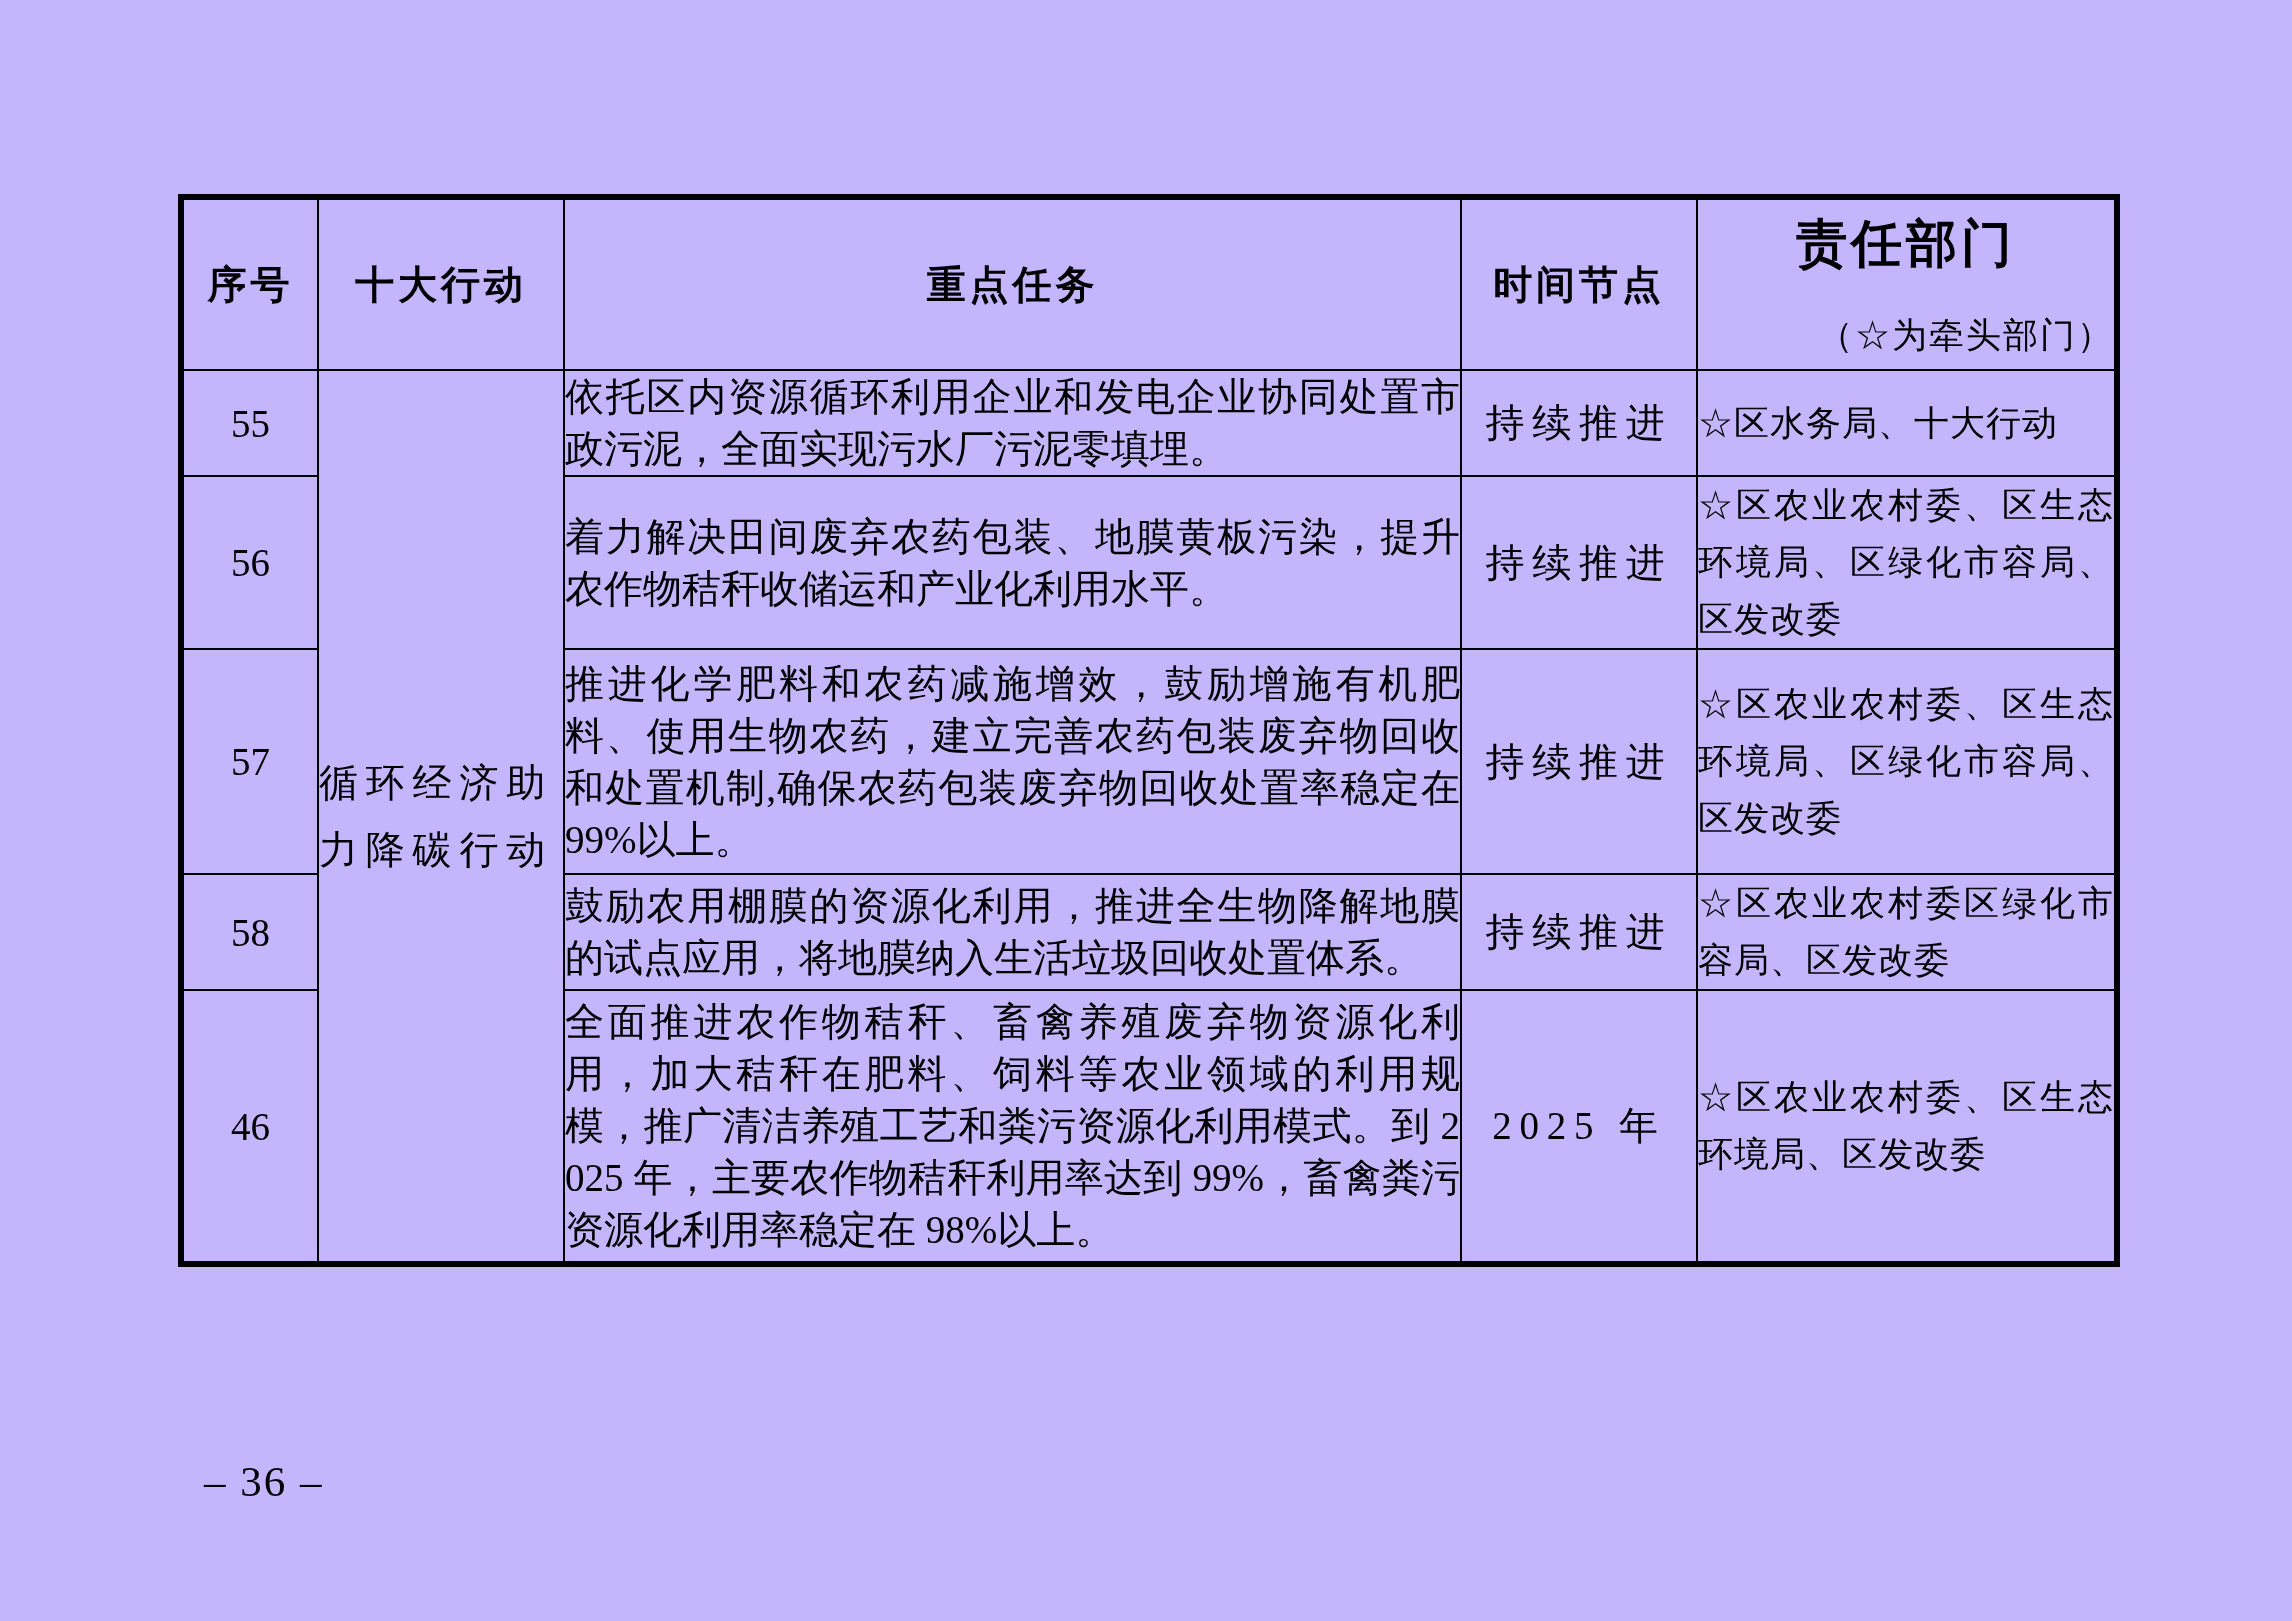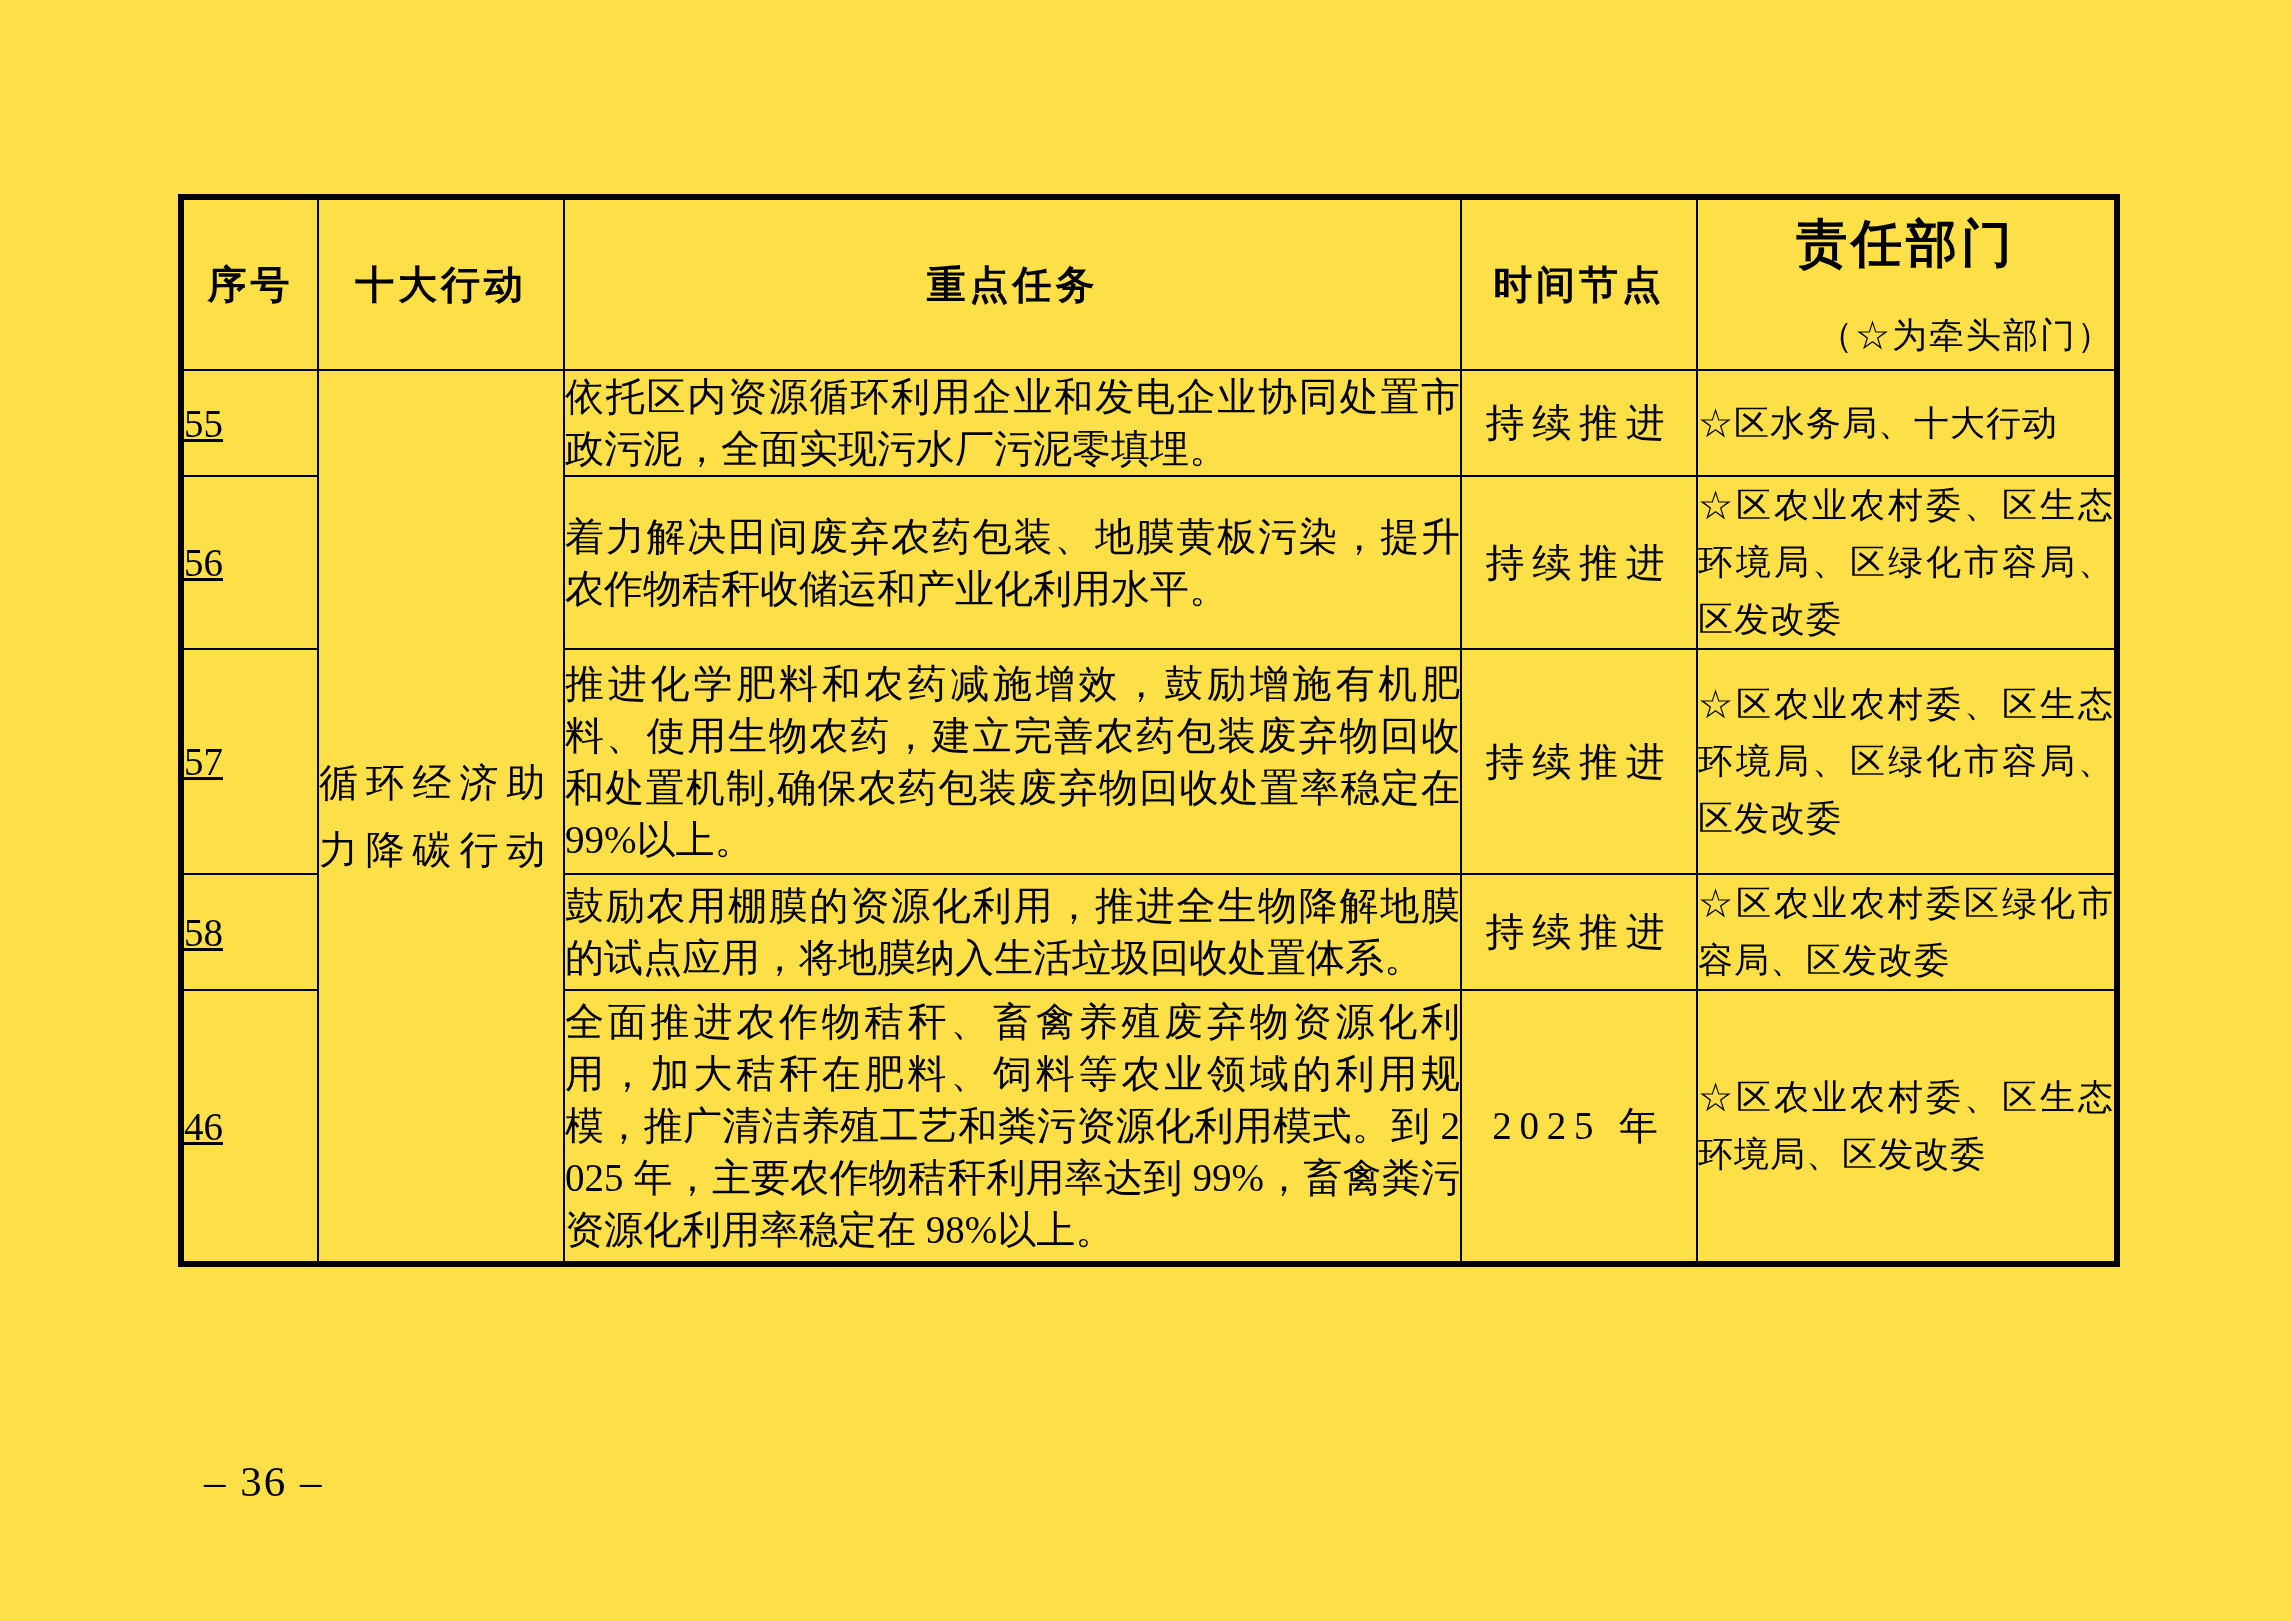--- a/index.html
+++ b/index.html
@@ -10,21 +10,21 @@
   body {
     width: 2293px;
     height: 1621px;
     position: relative;
     font-family: "Liberation Serif", serif;
     color: #000;
   }
   .doc-page {
     position: absolute;
     inset: 0;
-    background: #fde047;
+    background: #c4b5fd;
     padding-left: 18px;
   }
   table.plan-table {
     position: absolute;
     left: 178px;
     top: 194px;
     width: 1937px;
     table-layout: fixed;
     border-collapse: collapse;
     border: 6.9px solid #000;
@@ -54,23 +54,22 @@
     text-align: center;
     margin-bottom: 33px;
   }
   .h-dept-note {
     font-weight: normal;
     font-size: 35px;
     letter-spacing: 2px;
     text-align: right;
   }
   .c-no {
-    text-align: left;
+    text-align: center;
     font-size: 39px;
-    text-decoration: underline;
   }
   .c-action {
     text-align: left;
     font-size: 39px;
     letter-spacing: 7.8px;
     line-height: 67px;
     padding: 0 4.9px;
   }
   .c-task {
     text-align: justify;

